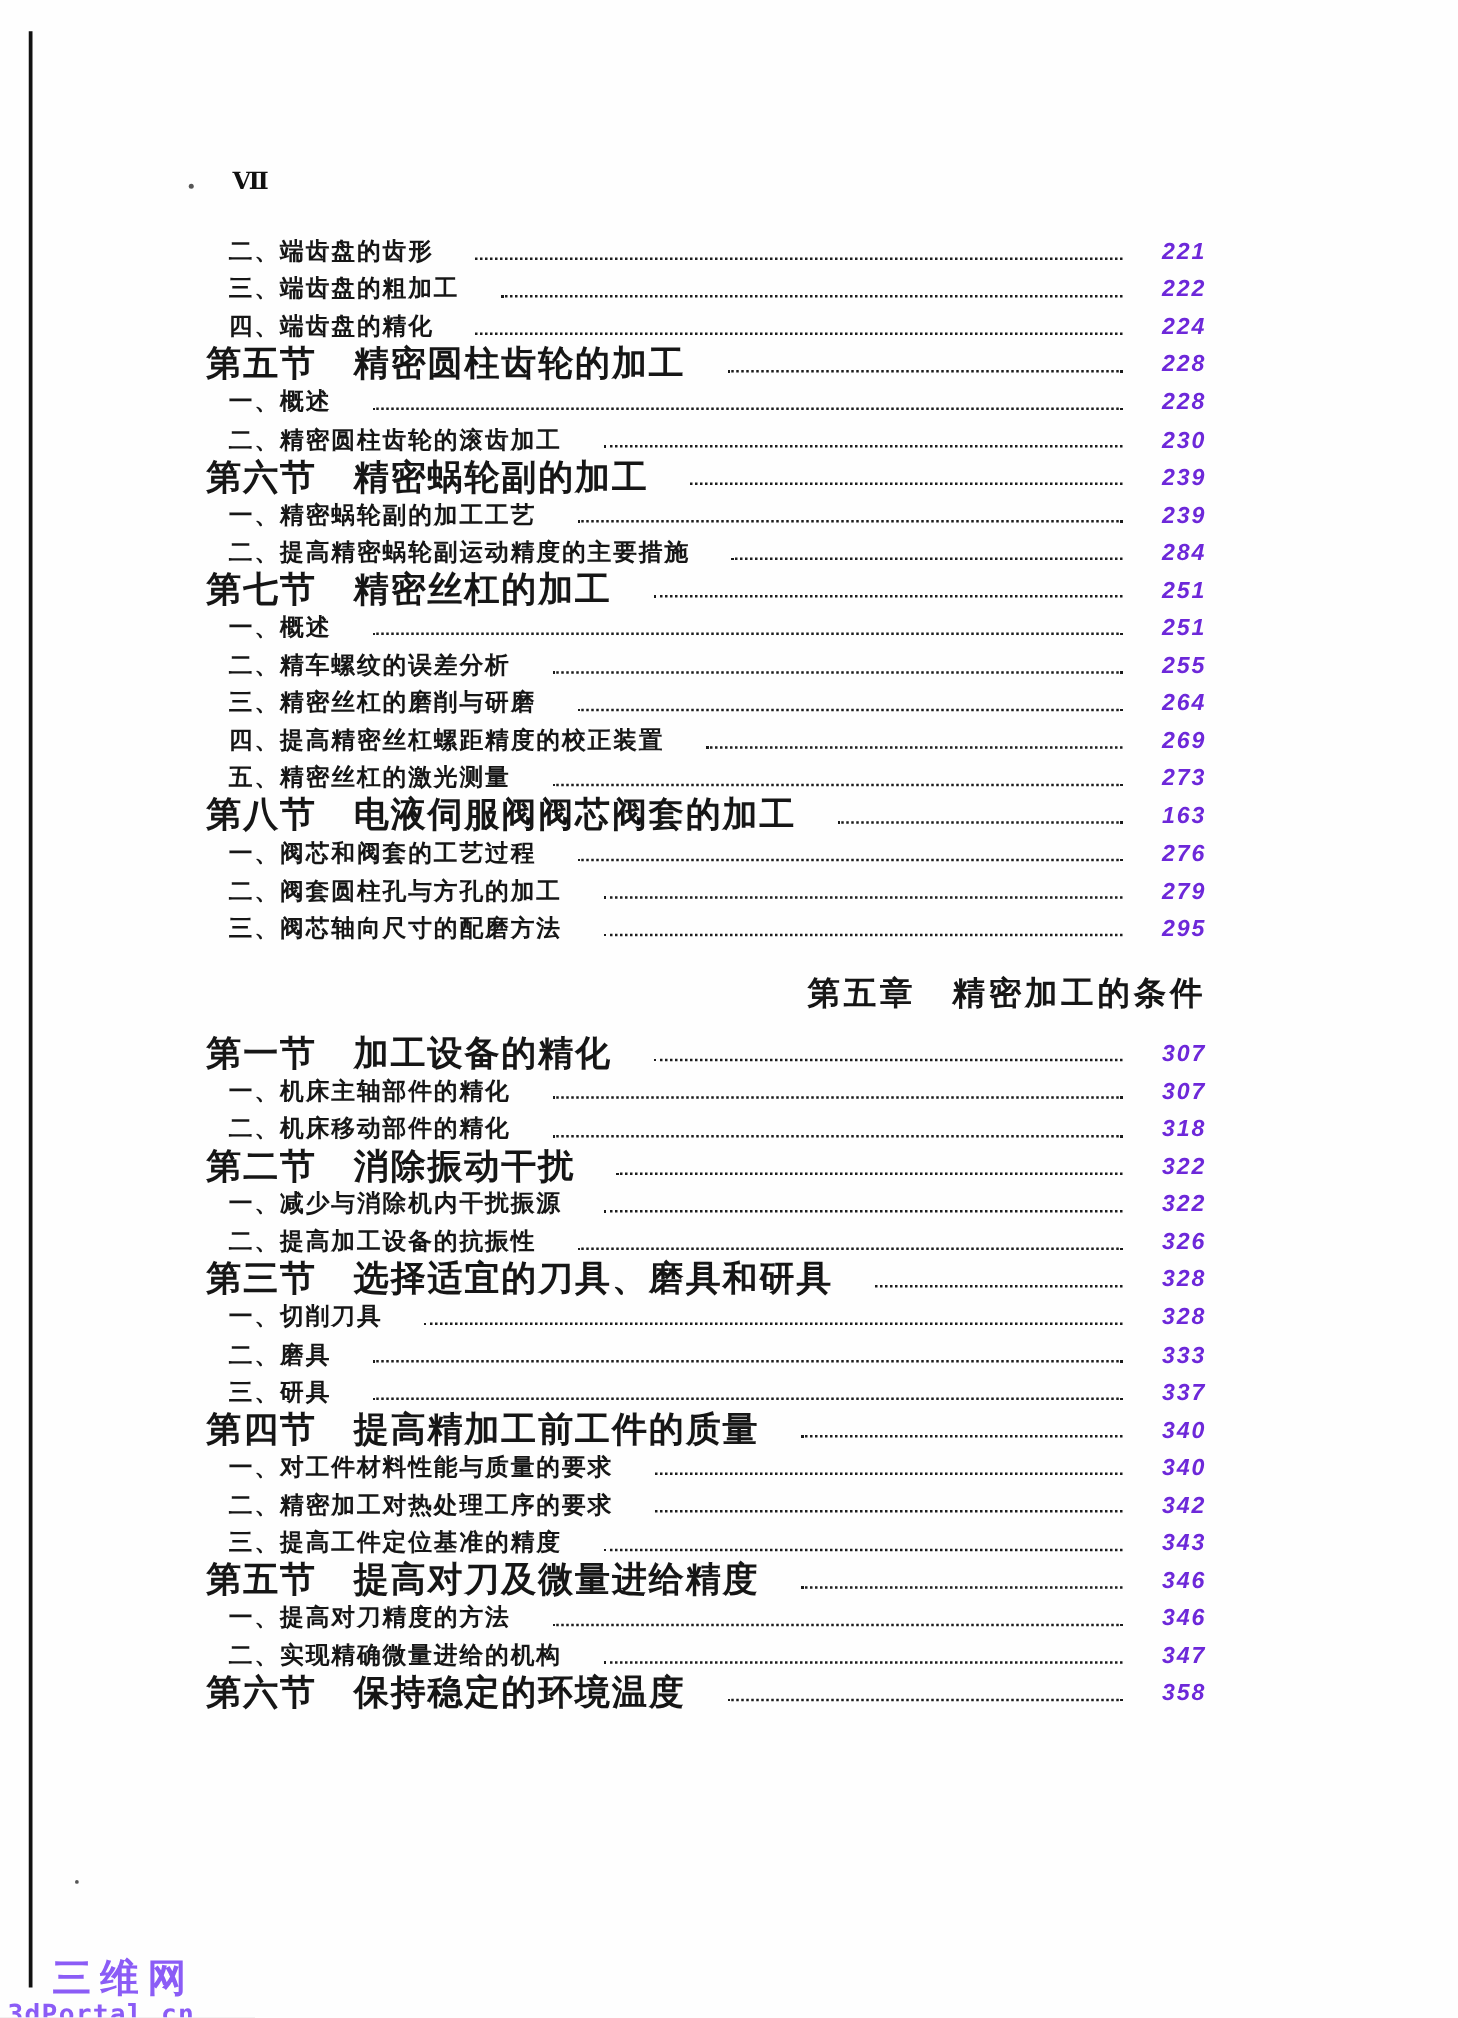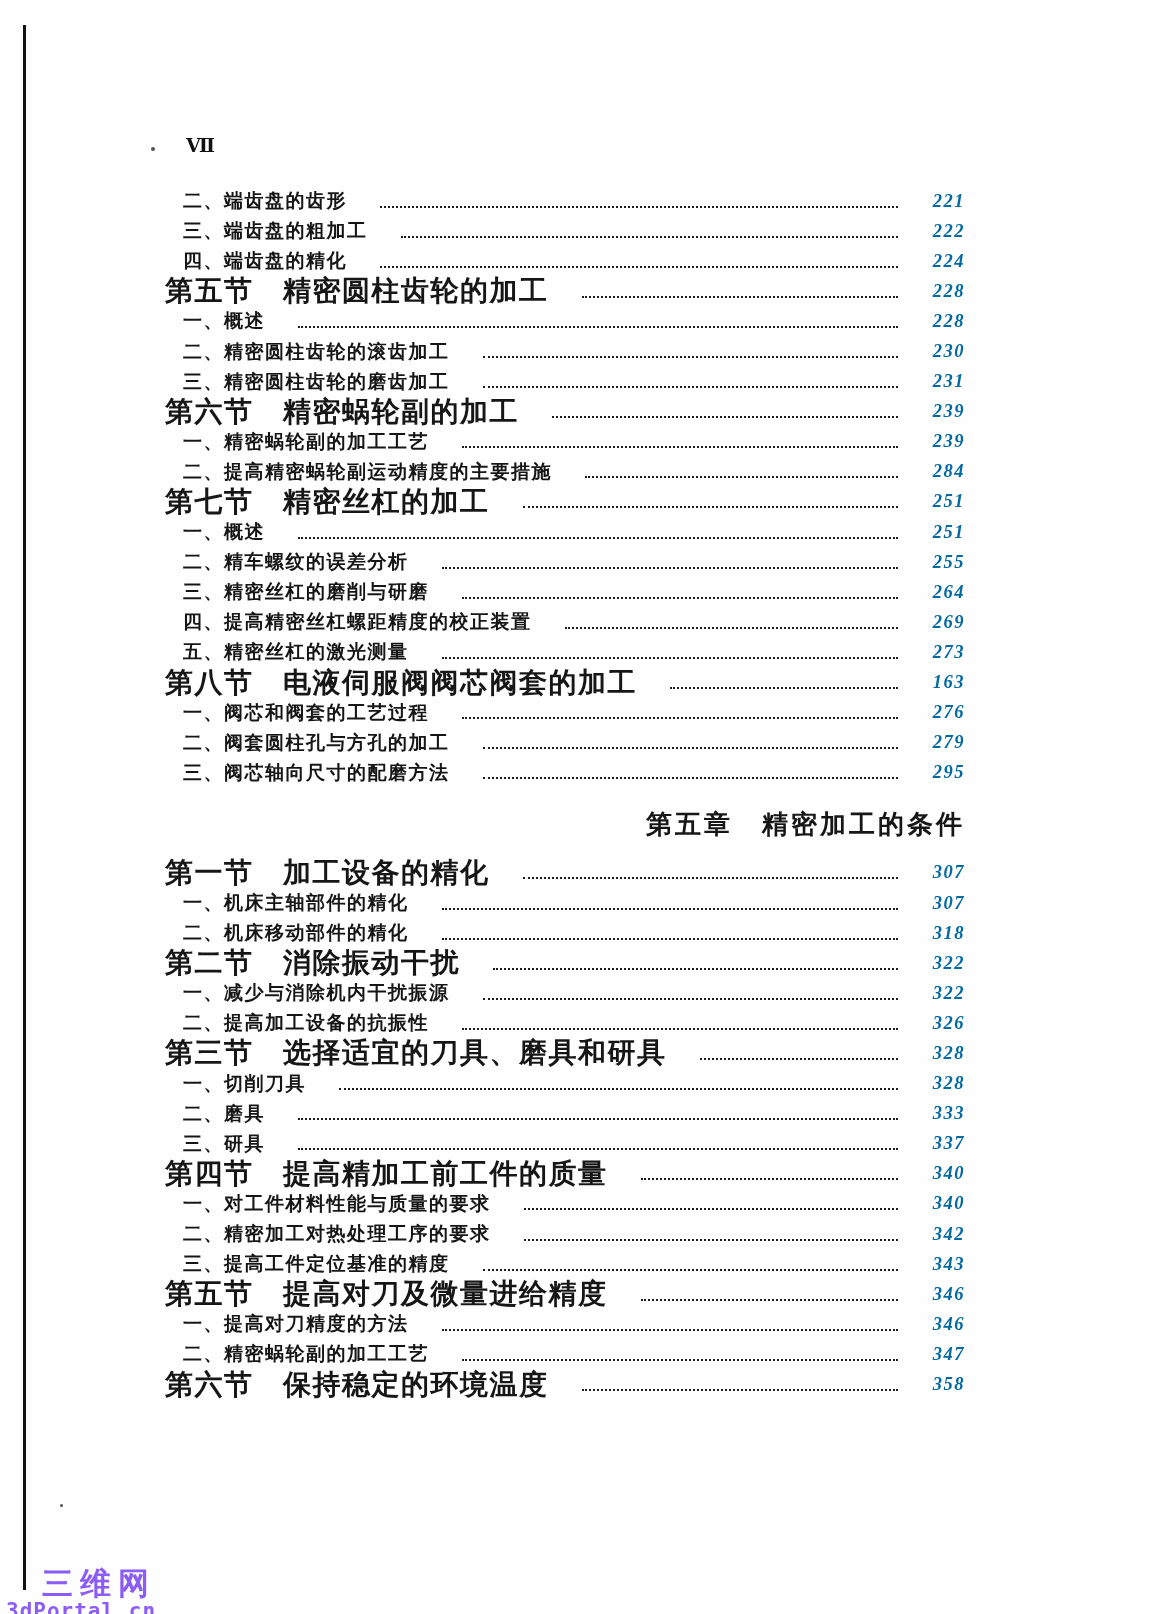--- a/index.html
+++ b/index.html
@@ -69,28 +69,28 @@
     letter-spacing: 1.5px;
   }
   .leader {
     flex: 1;
     height: 11px;
     border-bottom: 2.6px dotted #1c1c1c;
     margin: 0 4px 0 12px;
     min-width: 30px;
   }
   .toc-page {
-    font-family: Liberation Serif, serif;
+    font-family: Liberation Sans, sans-serif;
     font-style: italic;
     font-weight: bold;
     font-size: 18.5px;
     min-width: 42px;
     text-align: right;
     letter-spacing: 1.5px;
-    color: #0369a1;
+    color: #6d28d9;
     filter: blur(0.25px);
   }
   .chapter {
     text-align: right;
     font-size: 26px;
     font-weight: bold;
     letter-spacing: 3px;
     margin: 0;
     padding: 16px 0 14px 0;
     line-height: 40px;
@@ -153,25 +153,20 @@
         <div class="toc-row item">
           <span class="toc-label">一、概述</span>
           <span class="leader"></span>
           <span class="toc-page">228</span>
         </div>
         <div class="toc-row item">
           <span class="toc-label">二、精密圆柱齿轮的滚齿加工</span>
           <span class="leader"></span>
           <span class="toc-page">230</span>
         </div>
-        <div class="toc-row item">
-          <span class="toc-label">三、精密圆柱齿轮的磨齿加工</span>
-          <span class="leader"></span>
-          <span class="toc-page">231</span>
-        </div>
         <div class="toc-row section">
           <span class="toc-label">第六节　精密蜗轮副的加工</span>
           <span class="leader"></span>
           <span class="toc-page">239</span>
         </div>
         <div class="toc-row item">
           <span class="toc-label">一、精密蜗轮副的加工工艺</span>
           <span class="leader"></span>
           <span class="toc-page">239</span>
         </div>
@@ -307,21 +302,21 @@
           <span class="toc-label">第五节　提高对刀及微量进给精度</span>
           <span class="leader"></span>
           <span class="toc-page">346</span>
         </div>
         <div class="toc-row item">
           <span class="toc-label">一、提高对刀精度的方法</span>
           <span class="leader"></span>
           <span class="toc-page">346</span>
         </div>
         <div class="toc-row item">
-          <span class="toc-label">二、精密蜗轮副的加工工艺</span>
+          <span class="toc-label">二、实现精确微量进给的机构</span>
           <span class="leader"></span>
           <span class="toc-page">347</span>
         </div>
         <div class="toc-row section">
           <span class="toc-label">第六节　保持稳定的环境温度</span>
           <span class="leader"></span>
           <span class="toc-page">358</span>
         </div>
       </div>
   </div>

